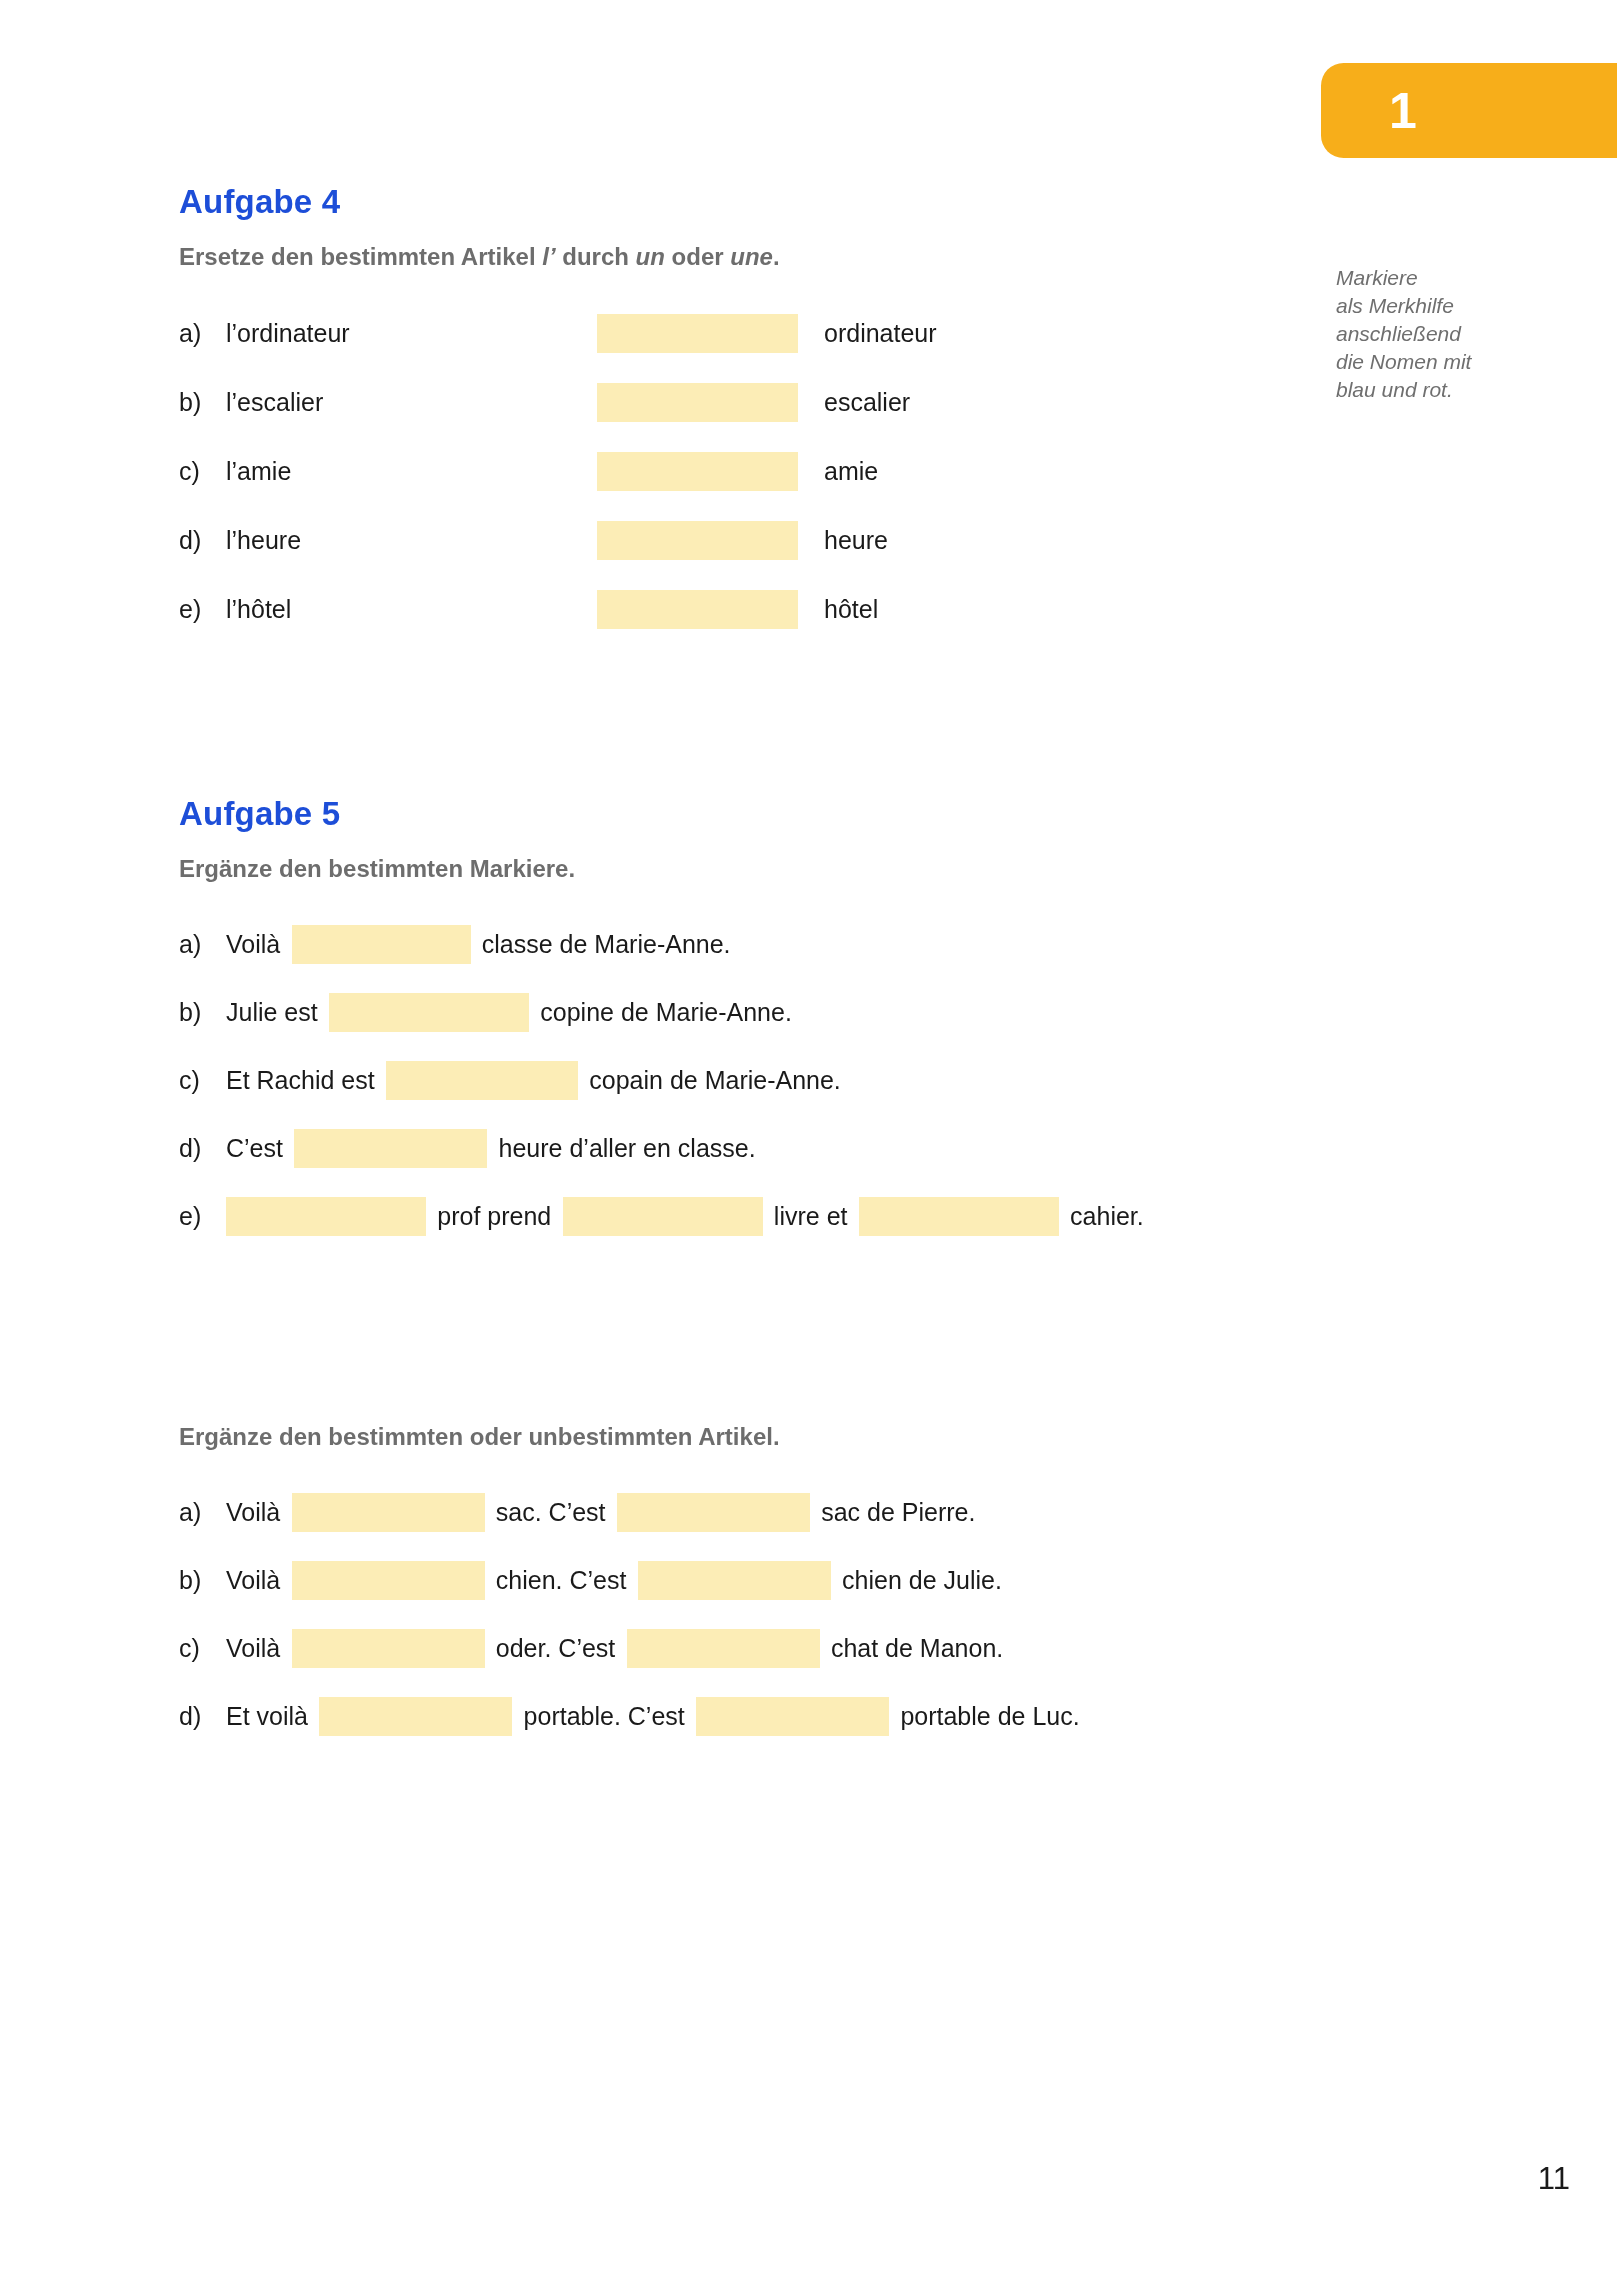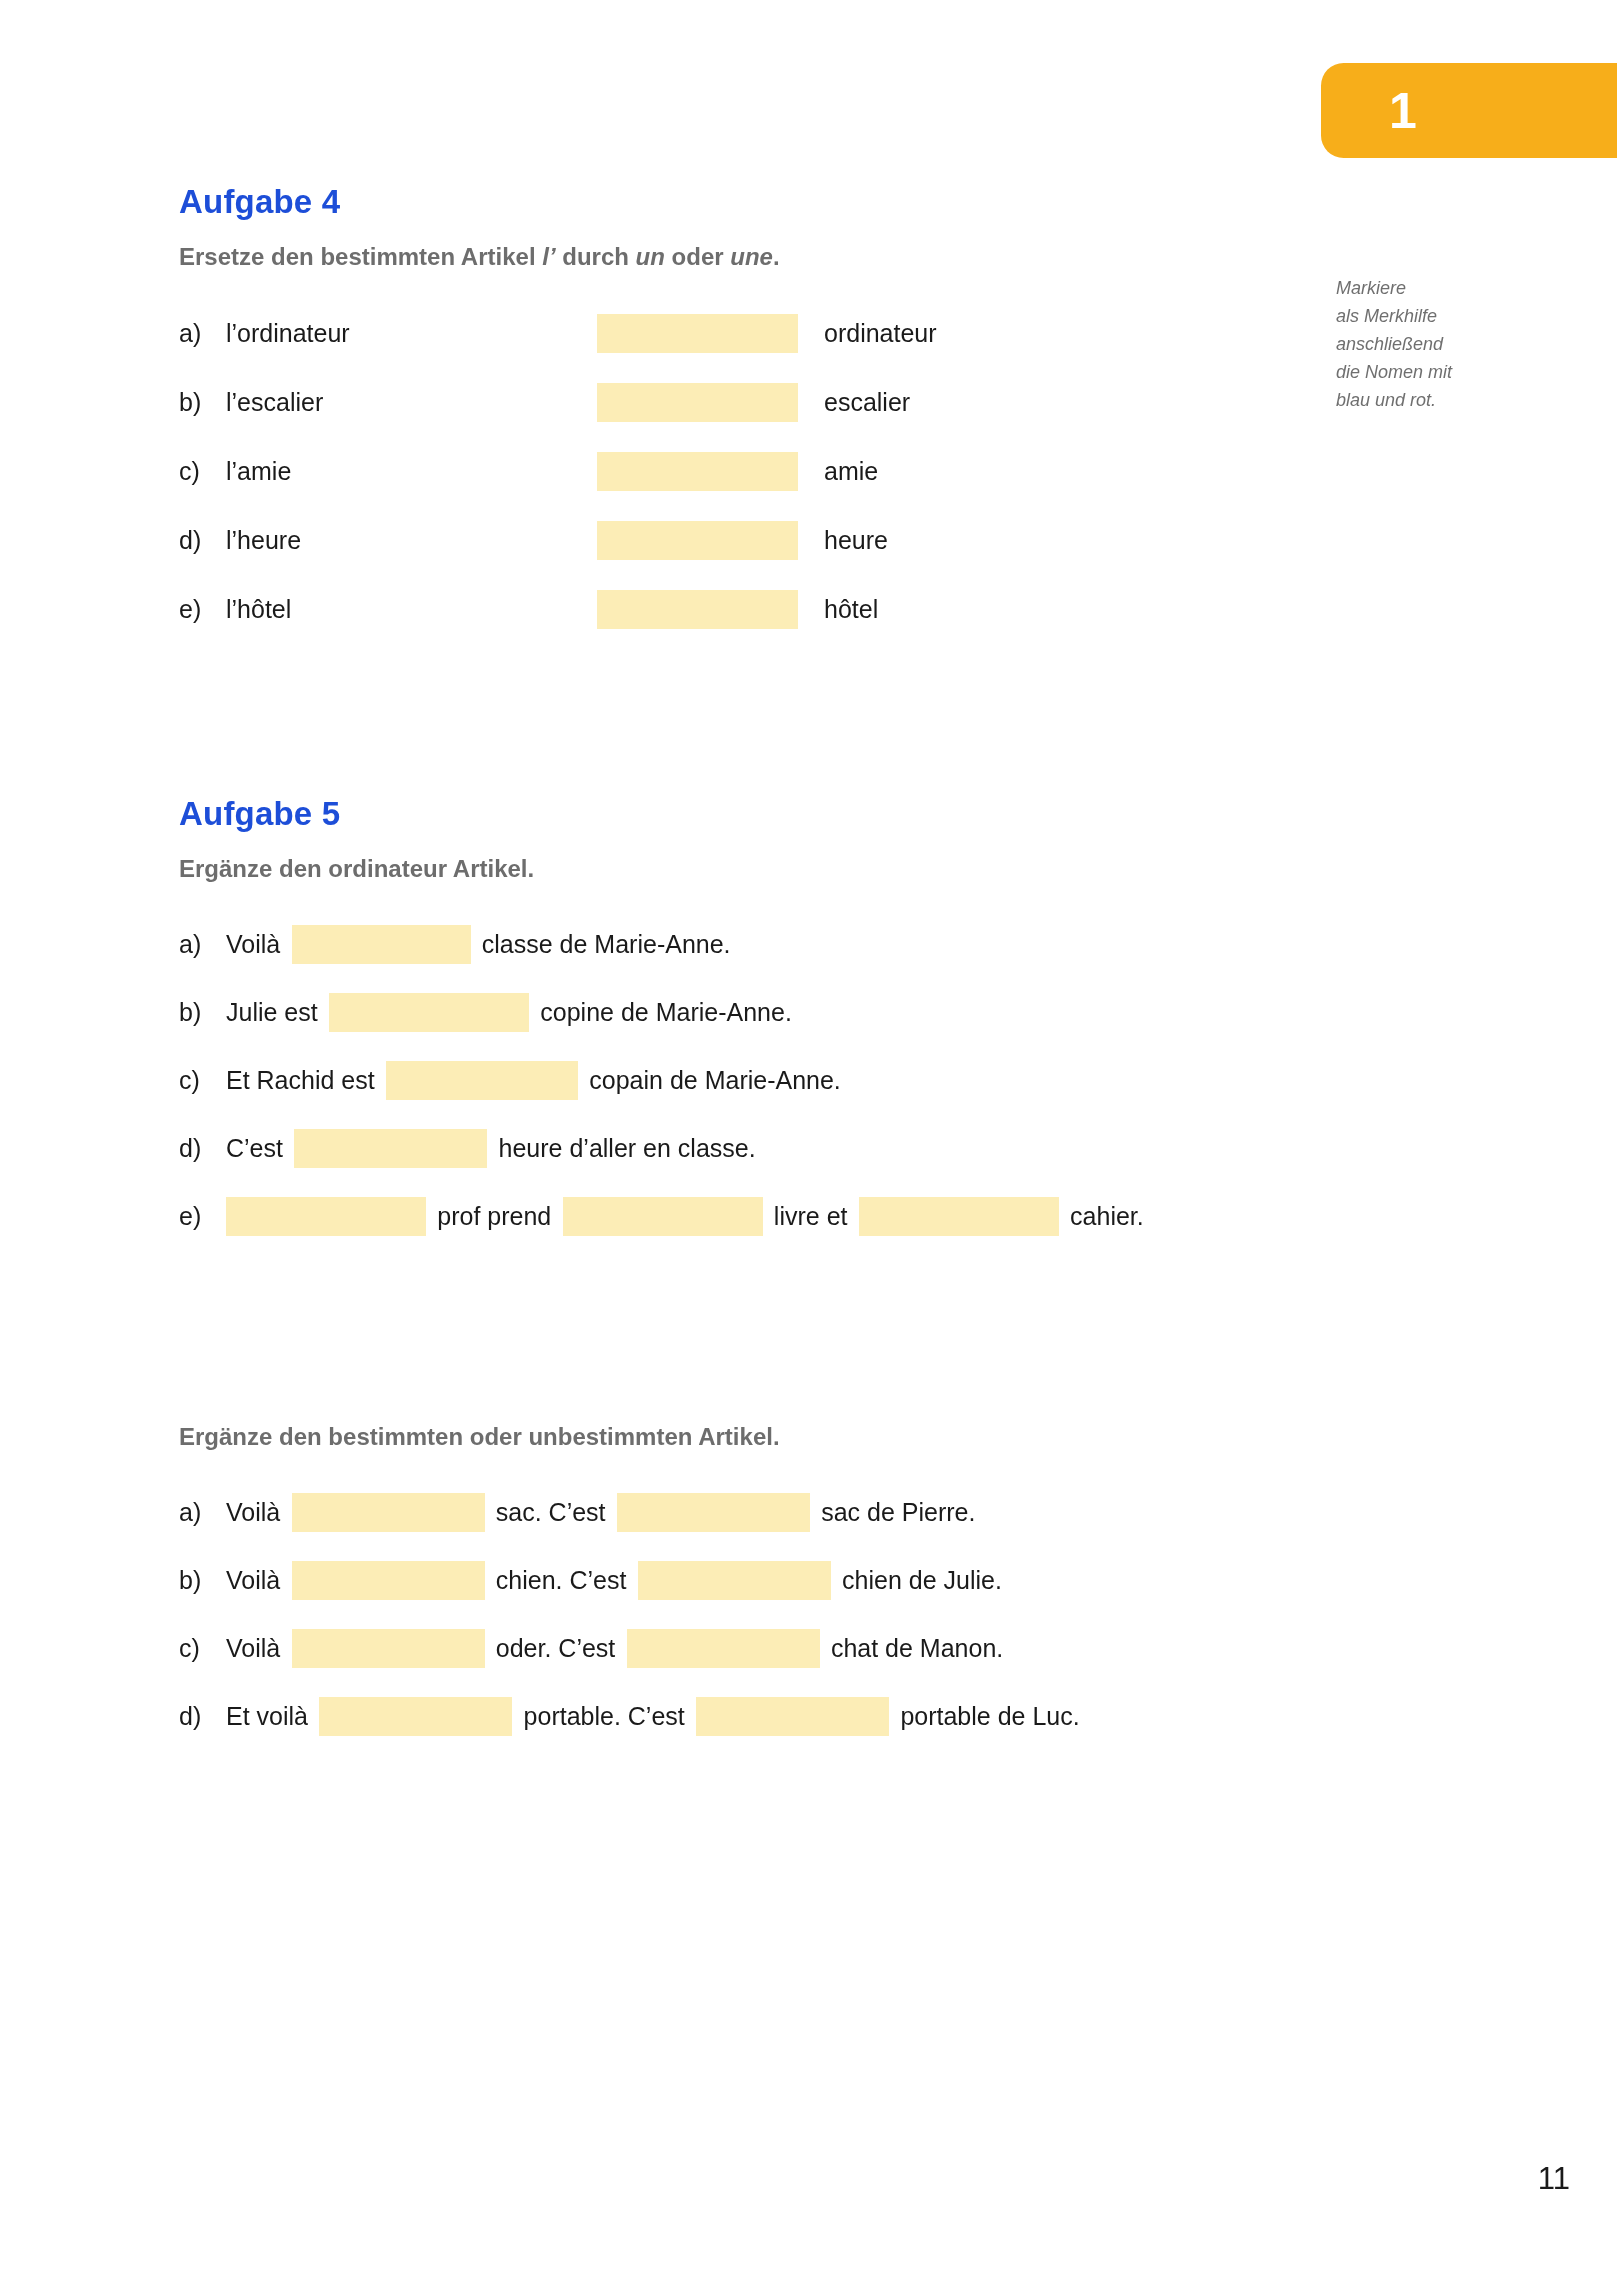--- a/index.html
+++ b/index.html
@@ -53,25 +53,25 @@
     position: absolute;
     left: 179px;
     top: 0;
     width: 1112px;
   }
 
   
   .side-note {
     position: absolute;
     left: 1336px;
-    top: 274px;
+    top: 264px;
     width: 258px;
     font-family: "Liberation Sans", sans-serif;
     font-style: italic;
-    font-size: 18px;
+    font-size: 21px;
     line-height: 28px;
     color: #6f6f6f;
   }
   .side-note div { white-space: nowrap; }
 
   
   .ex-heading {
     color: #1d4ed8;
     font-size: 33px;
     font-weight: bold;
@@ -247,21 +247,21 @@
           <div class="item-row a4-row">
             <span class="item-label">e)</span>
             <span class="txt a4-term">l’hôtel</span>
             <span class="blank a4-blank" style="width: 201px;"></span>
             <span class="txt">hôtel</span>
           </div>
         </div>
       </div>
     <div id="sec-a5">
         <div class="ex-heading">Aufgabe 5</div>
-        <div class="ex-instruction"><span>Ergänze den ordinateur Artikel.</span></div>
+        <div class="ex-instruction"><span>Ergänze den bestimmten Markiere.</span></div>
         <div class="items">
           <div class="item-row inline-row">
             <span class="item-label">a)</span>
             <span class="txt">Voilà</span>
             <span class="blank" style="width: 179px;"></span>
             <span class="txt">classe de Marie-Anne.</span>
           </div>
           <div class="item-row inline-row">
             <span class="item-label">b)</span>
             <span class="txt">Julie est</span>

